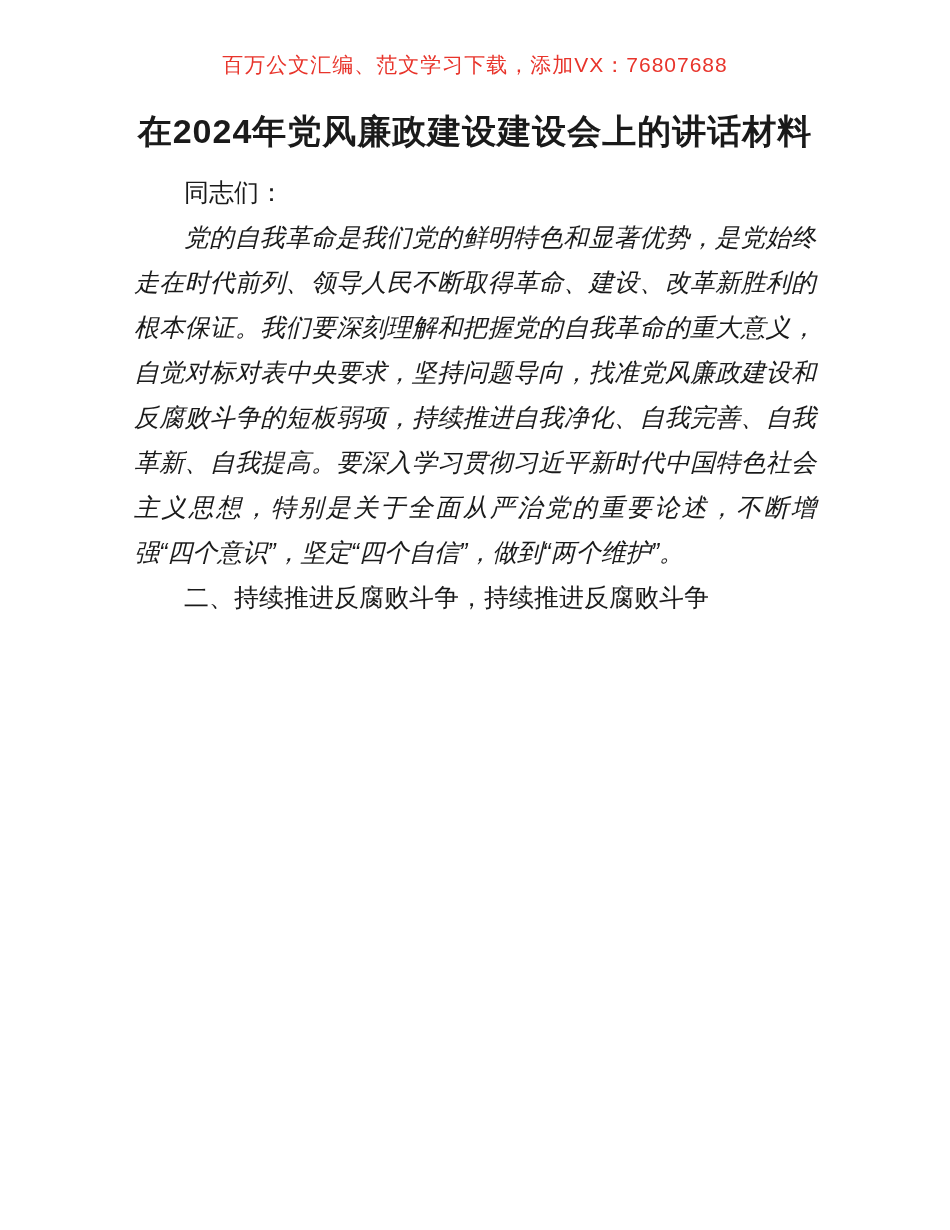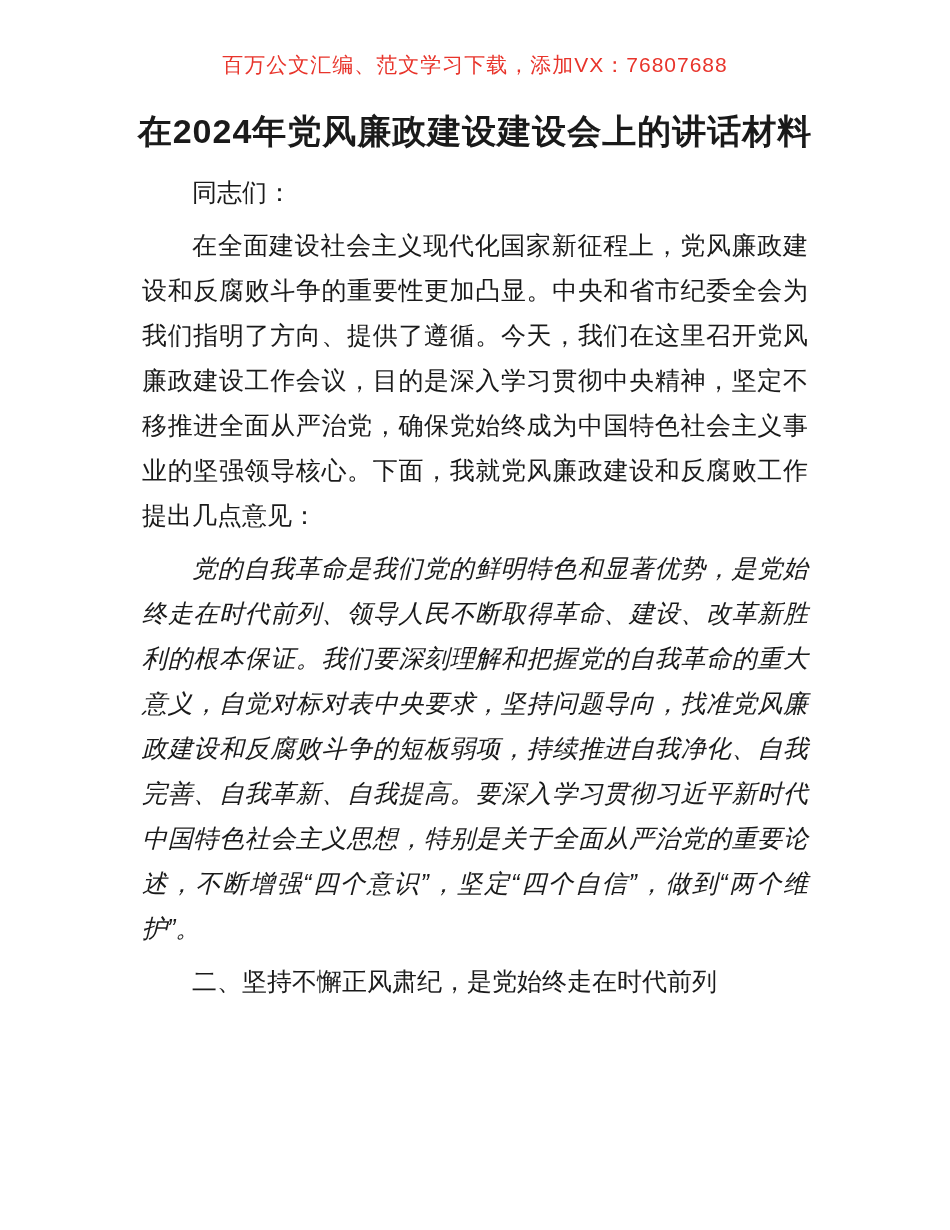--- a/index.html
+++ b/index.html
@@ -29,39 +29,38 @@
     font-size: 34px;
     line-height: 50px;
     font-weight: bold;
     letter-spacing: 1px;
   }
   .content {
     margin: 14px auto 0 auto;
     width: 682px;
   }
   .content p {
-    margin: 8px;
+    margin: 0;
     padding: 0;
     font-size: 25px;
     line-height: 45px;
     text-align: justify;
     text-indent: 2em;
     word-break: break-all;
     overflow-wrap: break-word;
   }
 </style>
 </head>
 <body>
 
 <div class="page">
 
   <div class="notice" style="color: rgb(232, 52, 43);">百万公文汇编、范文学习下载，添加VX：76807688</div>
 
   <h1 class="doc-title" style="color: rgb(26, 26, 26);">在2024年党风廉政建设建设会上的讲话材料</h1>
 
   <div class="content">
     <p style="color: rgb(26, 26, 26);">同志们：</p>
-    <p style="color: rgb(26, 26, 26);">在全面建设社会主义现代化国家新征程上，党风廉政建设和反腐败斗争的重要性更加凸显。中央和省市纪委全会为我们指明了方向、提供了遵循。今天，我们在这里召开党风廉政建设工作会议，目的是深入学习贯彻中央精神，坚定不移推进全面从严治党，确保党始终成为中国特色社会主义事业的坚强领导核心。下面，我就党风廉政建设和反腐败工作提出几点意见：</p>
     <p style="color: rgb(26, 26, 26); font-style: italic;">党的自我革命是我们党的鲜明特色和显著优势，是党始终走在时代前列、领导人民不断取得革命、建设、改革新胜利的根本保证。我们要深刻理解和把握党的自我革命的重大意义，自觉对标对表中央要求，坚持问题导向，找准党风廉政建设和反腐败斗争的短板弱项，持续推进自我净化、自我完善、自我革新、自我提高。要深入学习贯彻习近平新时代中国特色社会主义思想，特别是关于全面从严治党的重要论述，不断增强“四个意识”，坚定“四个自信”，做到“两个维护”。</p>
-    <p style="color: rgb(26, 26, 26);">二、坚持不懈正风肃纪，是党始终走在时代前列</p>
+    <p style="color: rgb(26, 26, 26);">二、持续推进反腐败斗争，持续推进反腐败斗争</p>
   </div>
 
 </div>
 
 </body></html>

